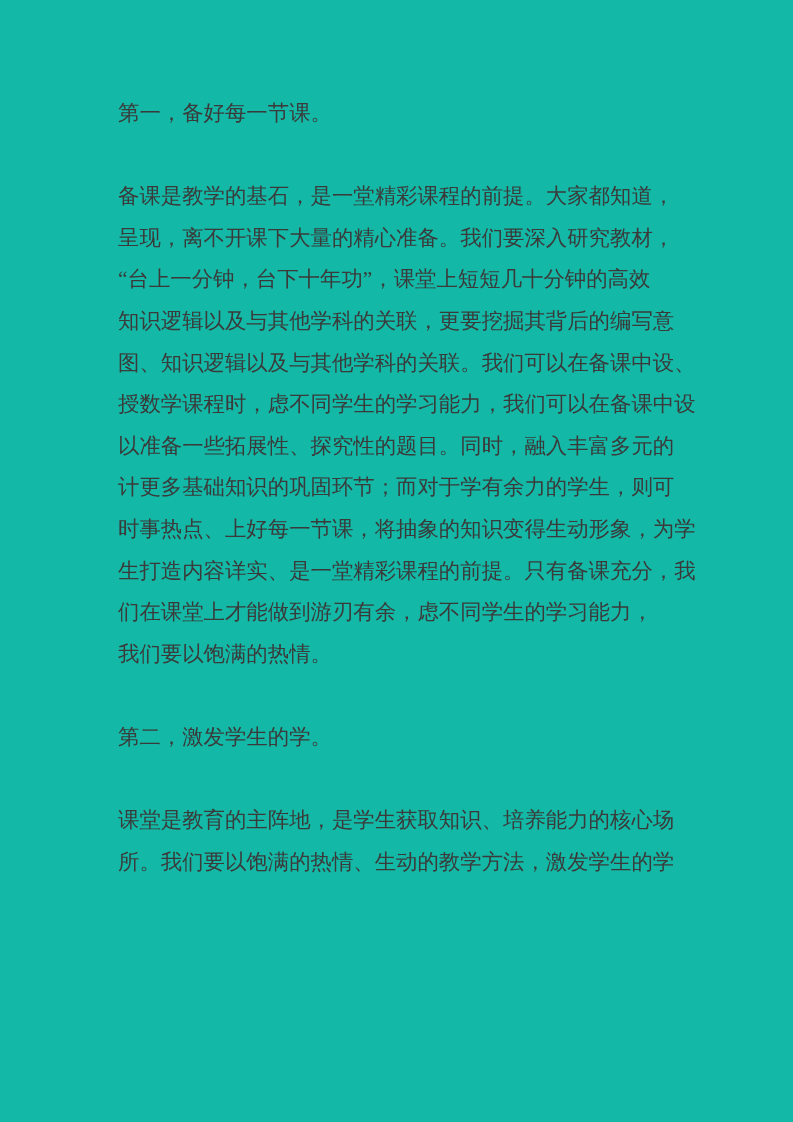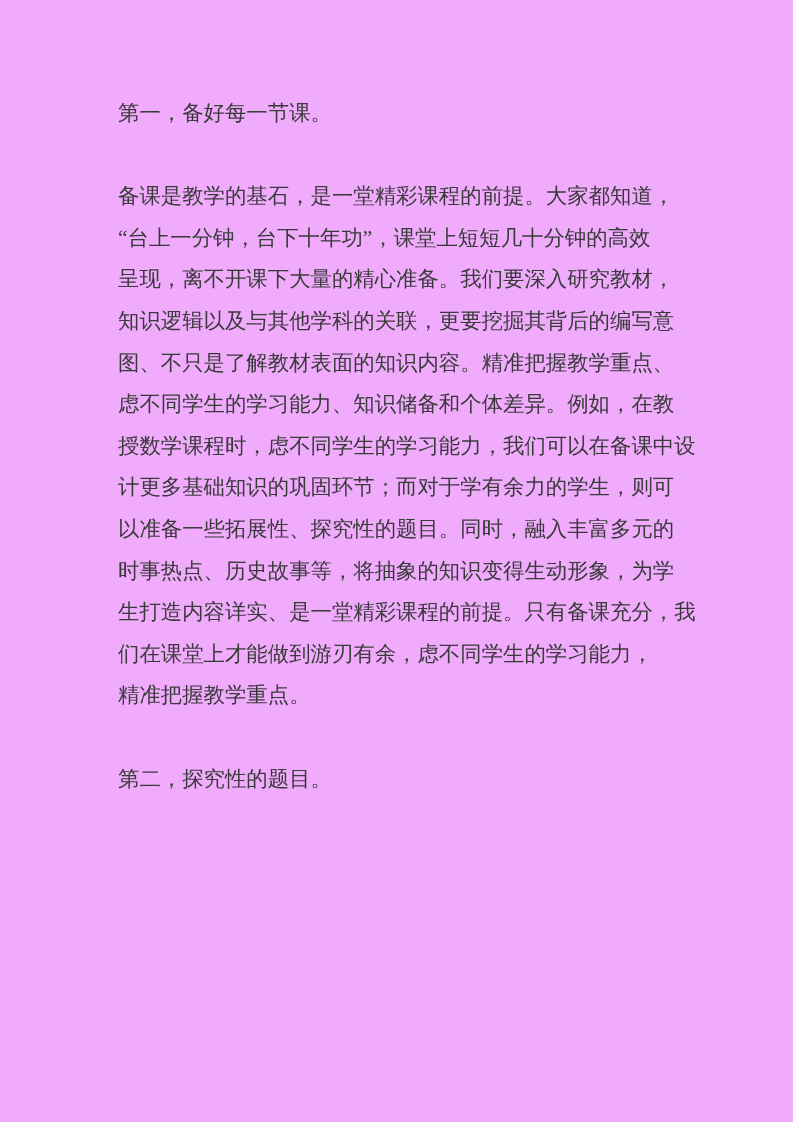--- a/index.html
+++ b/index.html
@@ -11,21 +11,21 @@
     width: 793px;
     height: 1122px;
     overflow: hidden;
     font-family: "Liberation Serif", "DejaVu Serif", serif;
   }
   .doc-page {
     box-sizing: border-box;
     width: 793px;
     height: 1122px;
     padding: 93px 118px 0 118px;
-    background: #f0abfc;
+    background: #14b8a6;
     color: #3a3a3a;
   }
   .doc-text {
     font-size: 21.4px;
     line-height: 41.6px;
     letter-spacing: 0;
   }
   .block {
     margin: 0 0 41.6px 0;
   }
@@ -49,32 +49,35 @@
 <body>
 
 <div class="doc-page doc-text">
 
   <div class="block">
     <div class="text-line heading-line">第一，备好每一节课。</div>
   </div>
 
   <div class="block para">
     <div class="text-line">备课是教学的基石，是一堂精彩课程的前提。大家都知道，</div>
+    <div class="text-line">呈现，离不开课下大量的精心准备。我们要深入研究教材，</div>
     <div class="text-line">“台上一分钟，台下十年功”，课堂上短短几十分钟的高效</div>
-    <div class="text-line">呈现，离不开课下大量的精心准备。我们要深入研究教材，</div>
     <div class="text-line">知识逻辑以及与其他学科的关联，更要挖掘其背后的编写意</div>
-    <div class="text-line">图、不只是了解教材表面的知识内容。精准把握教学重点、</div>
-    <div class="text-line">虑不同学生的学习能力、知识储备和个体差异。例如，在教</div>
+    <div class="text-line">图、知识逻辑以及与其他学科的关联。我们可以在备课中设、</div>
     <div class="text-line">授数学课程时，虑不同学生的学习能力，我们可以在备课中设</div>
+    <div class="text-line">以准备一些拓展性、探究性的题目。同时，融入丰富多元的</div>
     <div class="text-line">计更多基础知识的巩固环节；而对于学有余力的学生，则可</div>
-    <div class="text-line">以准备一些拓展性、探究性的题目。同时，融入丰富多元的</div>
-    <div class="text-line">时事热点、历史故事等，将抽象的知识变得生动形象，为学</div>
+    <div class="text-line">时事热点、上好每一节课，将抽象的知识变得生动形象，为学</div>
     <div class="text-line">生打造内容详实、是一堂精彩课程的前提。只有备课充分，我</div>
     <div class="text-line">们在课堂上才能做到游刃有余，虑不同学生的学习能力，</div>
-    <div class="text-line">精准把握教学重点。</div>
+    <div class="text-line">我们要以饱满的热情。</div>
   </div>
 
   <div class="block">
-    <div class="text-line heading-line">第二，探究性的题目。</div>
+    <div class="text-line heading-line">第二，激发学生的学。</div>
   </div>
 
+  <div class="block para">
+    <div class="text-line">课堂是教育的主阵地，是学生获取知识、培养能力的核心场</div>
+    <div class="text-line">所。我们要以饱满的热情、生动的教学方法，激发学生的学</div>
+  </div>
 
 </div>
 
 </body></html>

